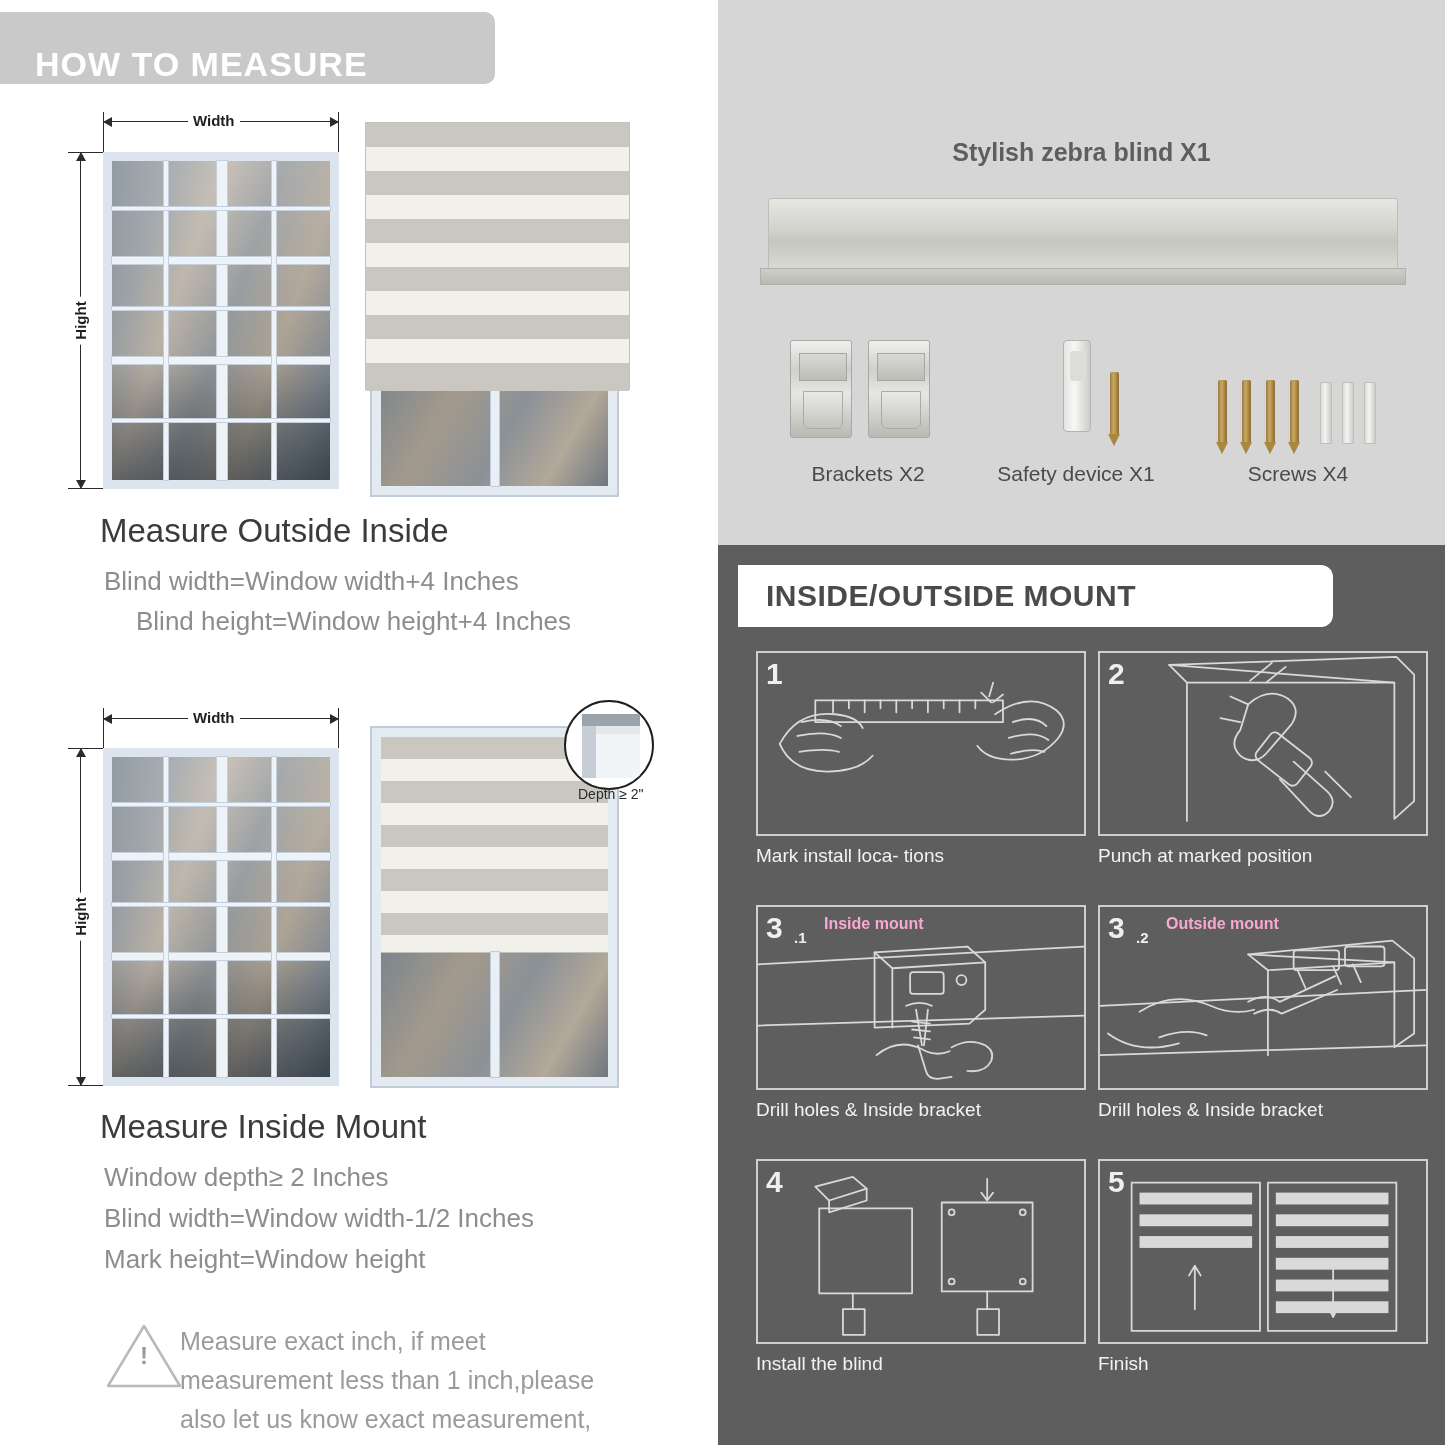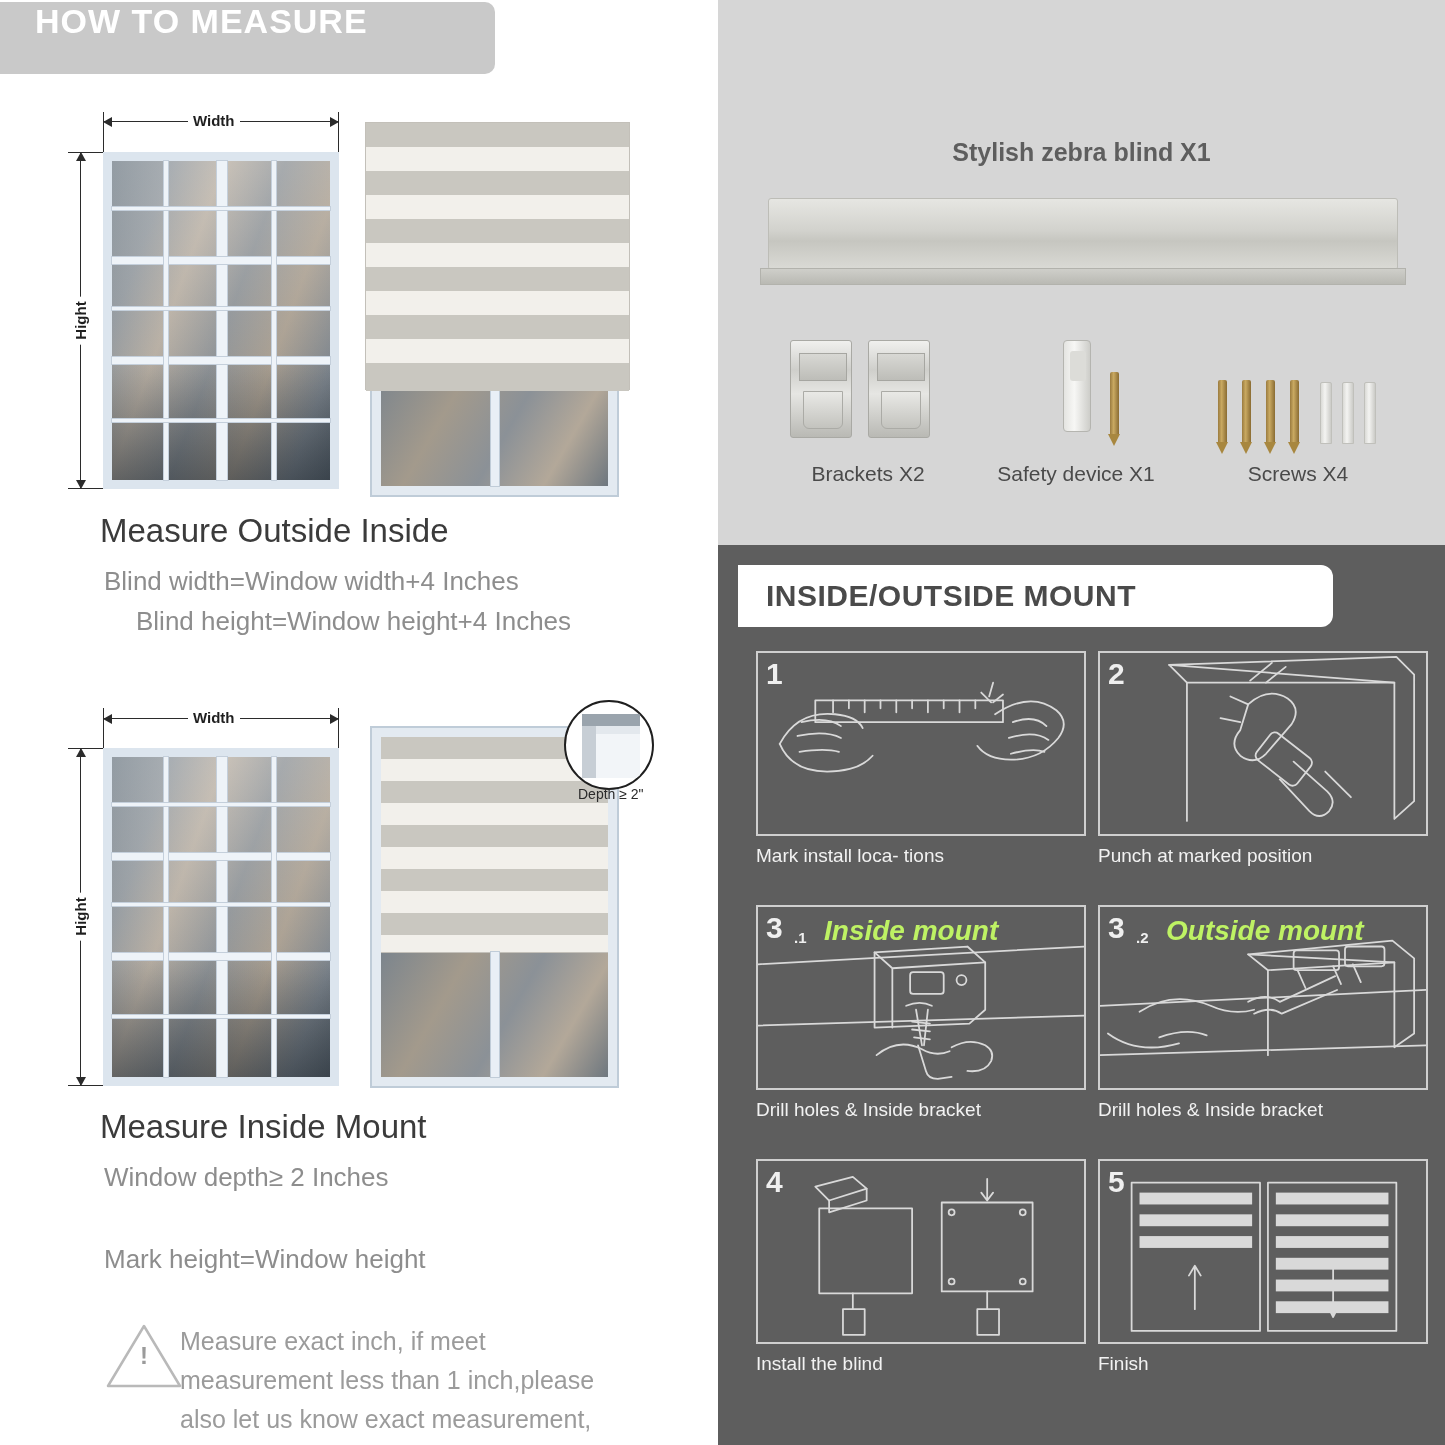--- a/index.html
+++ b/index.html
@@ -10,24 +10,24 @@
     overflow: hidden;
   }
   .page { position: relative; width: 1445px; height: 1445px; background:#fff; }
 
   
   .left {
     position: absolute; left: 0; top: 0; width: 710px; height: 1445px;
     background: #ffffff;
   }
   .hdr-measure {
-    position: absolute; left: 0; top: 2px; width: 495px; height: 72px;
+    position: absolute; left: 0; top: 12px; width: 495px; height: 72px;
     background: #c9c9c9;
     border-radius: 0 10px 10px 0;
-    display: flex; align-items: flex-start;
+    display: flex; align-items: flex-end;
   }
   .hdr-measure span {
     color: #ffffff; font-size: 34px; font-weight: bold; letter-spacing: 1px;
     padding-left: 35px;
   }
   .window {
     position: absolute;
     background: #e7edf3;
     border: 9px solid #dce5ee;
     box-shadow: 0 0 0 2px #b9c6d2 inset;
@@ -188,21 +188,21 @@
     color:#4a4a4a; font-size: 30px; font-weight: bold; letter-spacing: 0.5px; padding-left: 28px;
   }
   .step {
     position:absolute; border: 2px solid #cfcfcf; background: #5e5e5e;
   }
   .step-num {
     position:absolute; left: 8px; top: 4px; color:#efefef; font-size: 30px; font-weight: bold;
   }
   .step-sub { position:absolute; color:#efefef; font-size: 15px; font-weight:bold; }
   .step-inline-title {
-    position:absolute; color:#bef264; font-size: 28px; font-weight: bold; font-style: italic;
+    position:absolute; color:#f9a8d4; font-size: 16px; font-weight: bold;
   }
   .step-cap {
     position:absolute; color:#f2f2f2; font-size: 19px;
   }
   .sketch { position:absolute; inset:0; }
 </style>
 </head>
 <body>
 
 <div class="page">
@@ -317,20 +317,21 @@
         <div class="depth-inner-a"></div>
         <div class="depth-inner-b"></div>
         <div class="depth-inner-c"></div>
         <div class="depth-inner-d"></div>
       </div>
       <div class="depth-text" style="left:578px; top:786px;">Depth ≥ 2"</div>
     </div>
 
     <h2 class="sec-title" style="left:100px; top:1108px;">Measure Inside Mount</h2>
     <p class="sec-line" style="left:104px; top:1162px;">Window depth≥ 2 Inches</p>
+    <p class="sec-line" style="left:104px; top:1203px;">Blind width=Window width-1/2 Inches</p>
     <p class="sec-line" style="left:104px; top:1244px;">Mark height=Window height</p>
 
     <div class="warn-box" style="left:104px; top:1320px; width:80px; height:70px;">
       <svg width="80" height="70" viewBox="0 0 80 70">
         <polygon points="40,6 76,66 4,66" fill="none" stroke="#b9b9b9" stroke-width="2.5" stroke-linejoin="round"></polygon>
       </svg>
       <div style="position:absolute; left:0; top:22px; width:80px; text-align:center; color:#9b9b9b; font-size:24px; font-weight:bold;">!</div>
     </div>
     <div class="warn-text" style="left:180px; top:1322px; width:440px;">Measure exact inch, if meet measurement less than 1 inch,please also let us know exact measurement, please do not leave it</div>
   </div>

